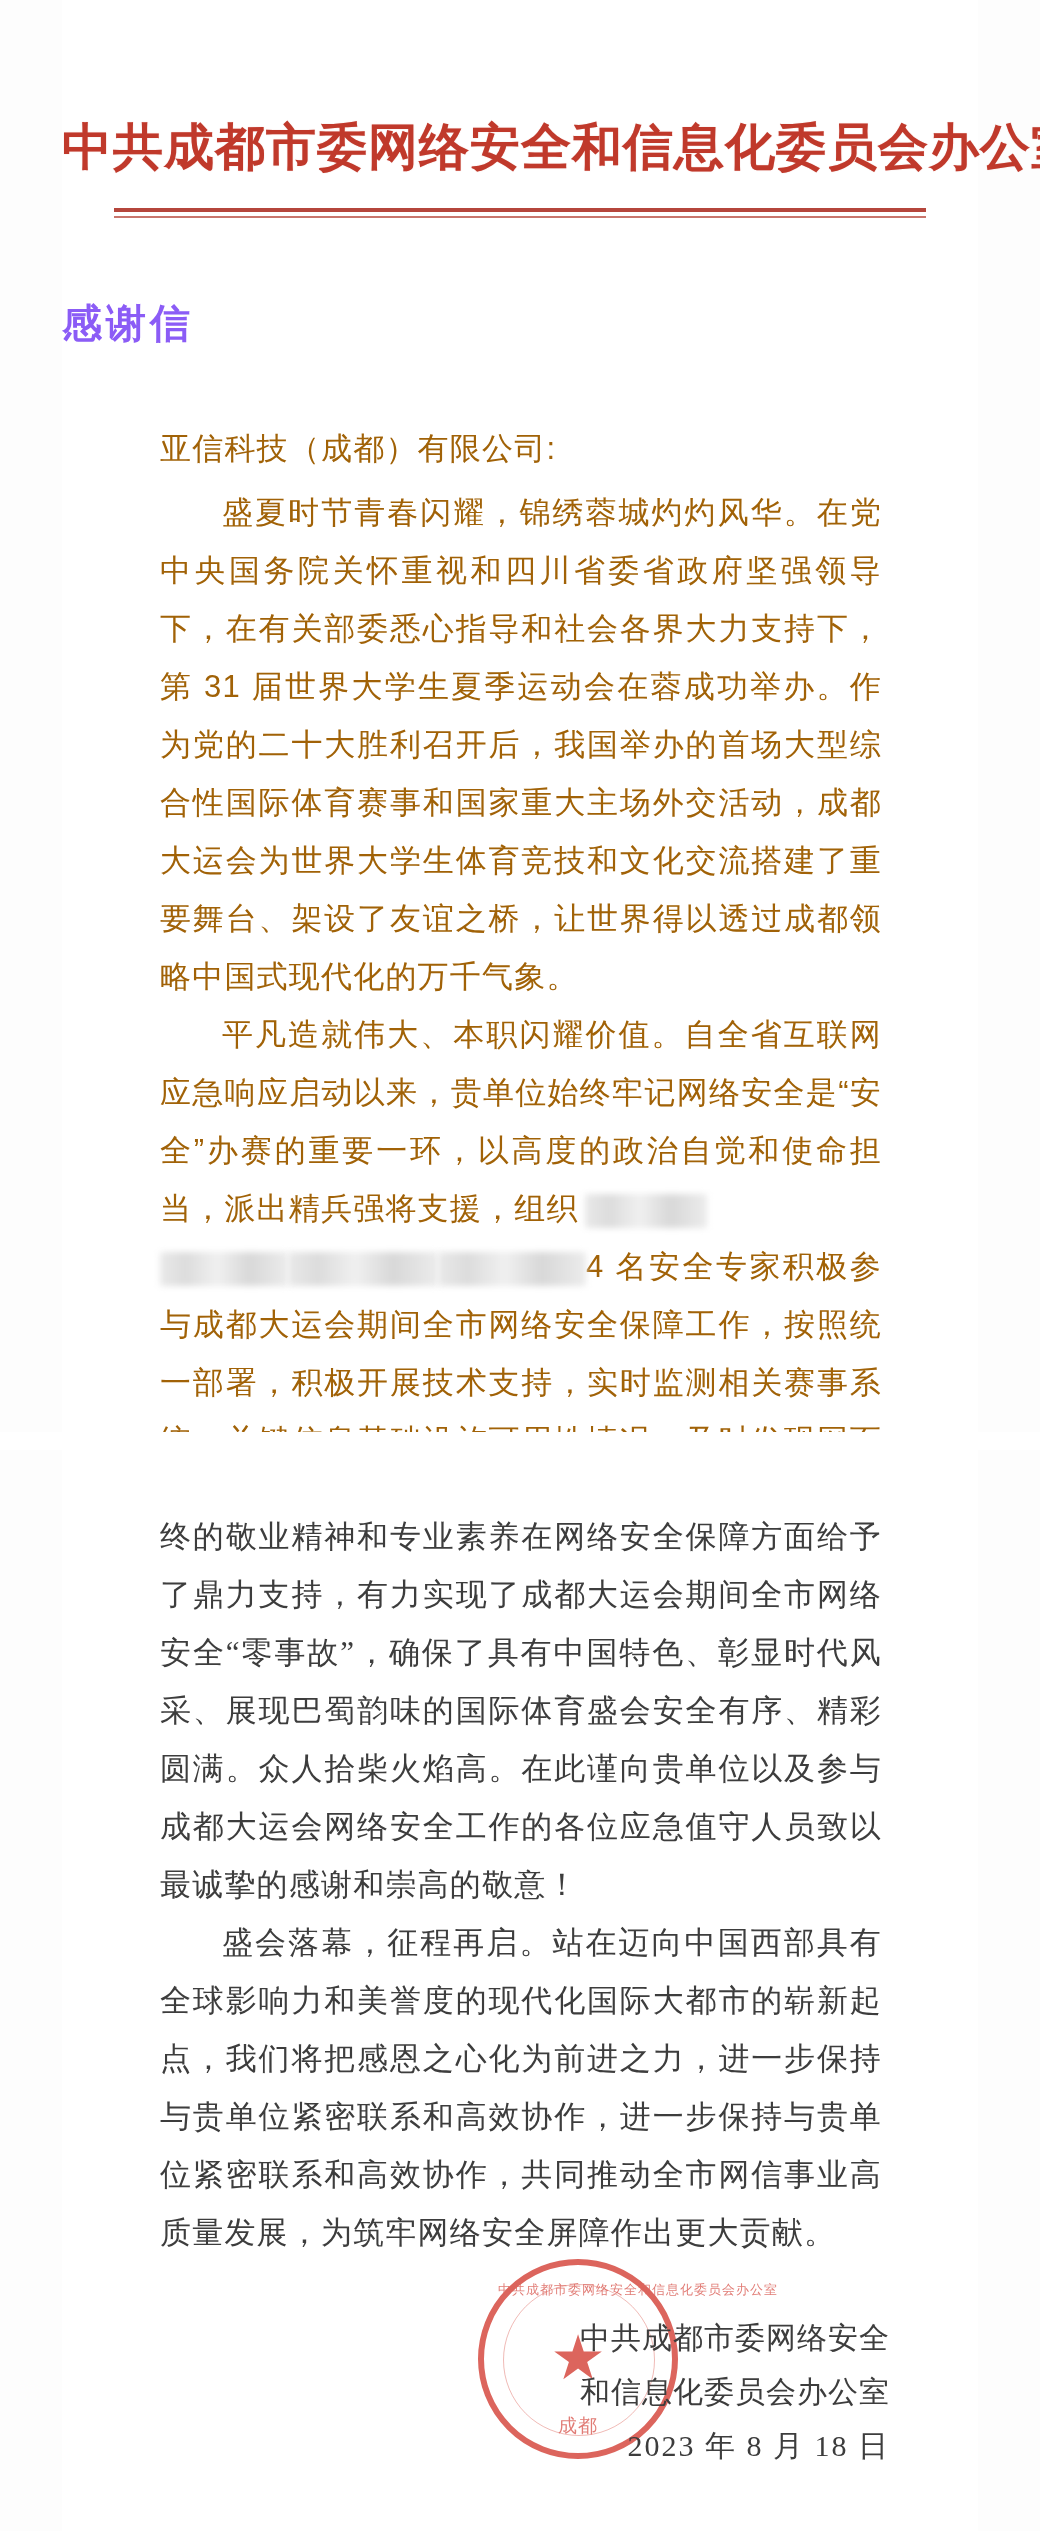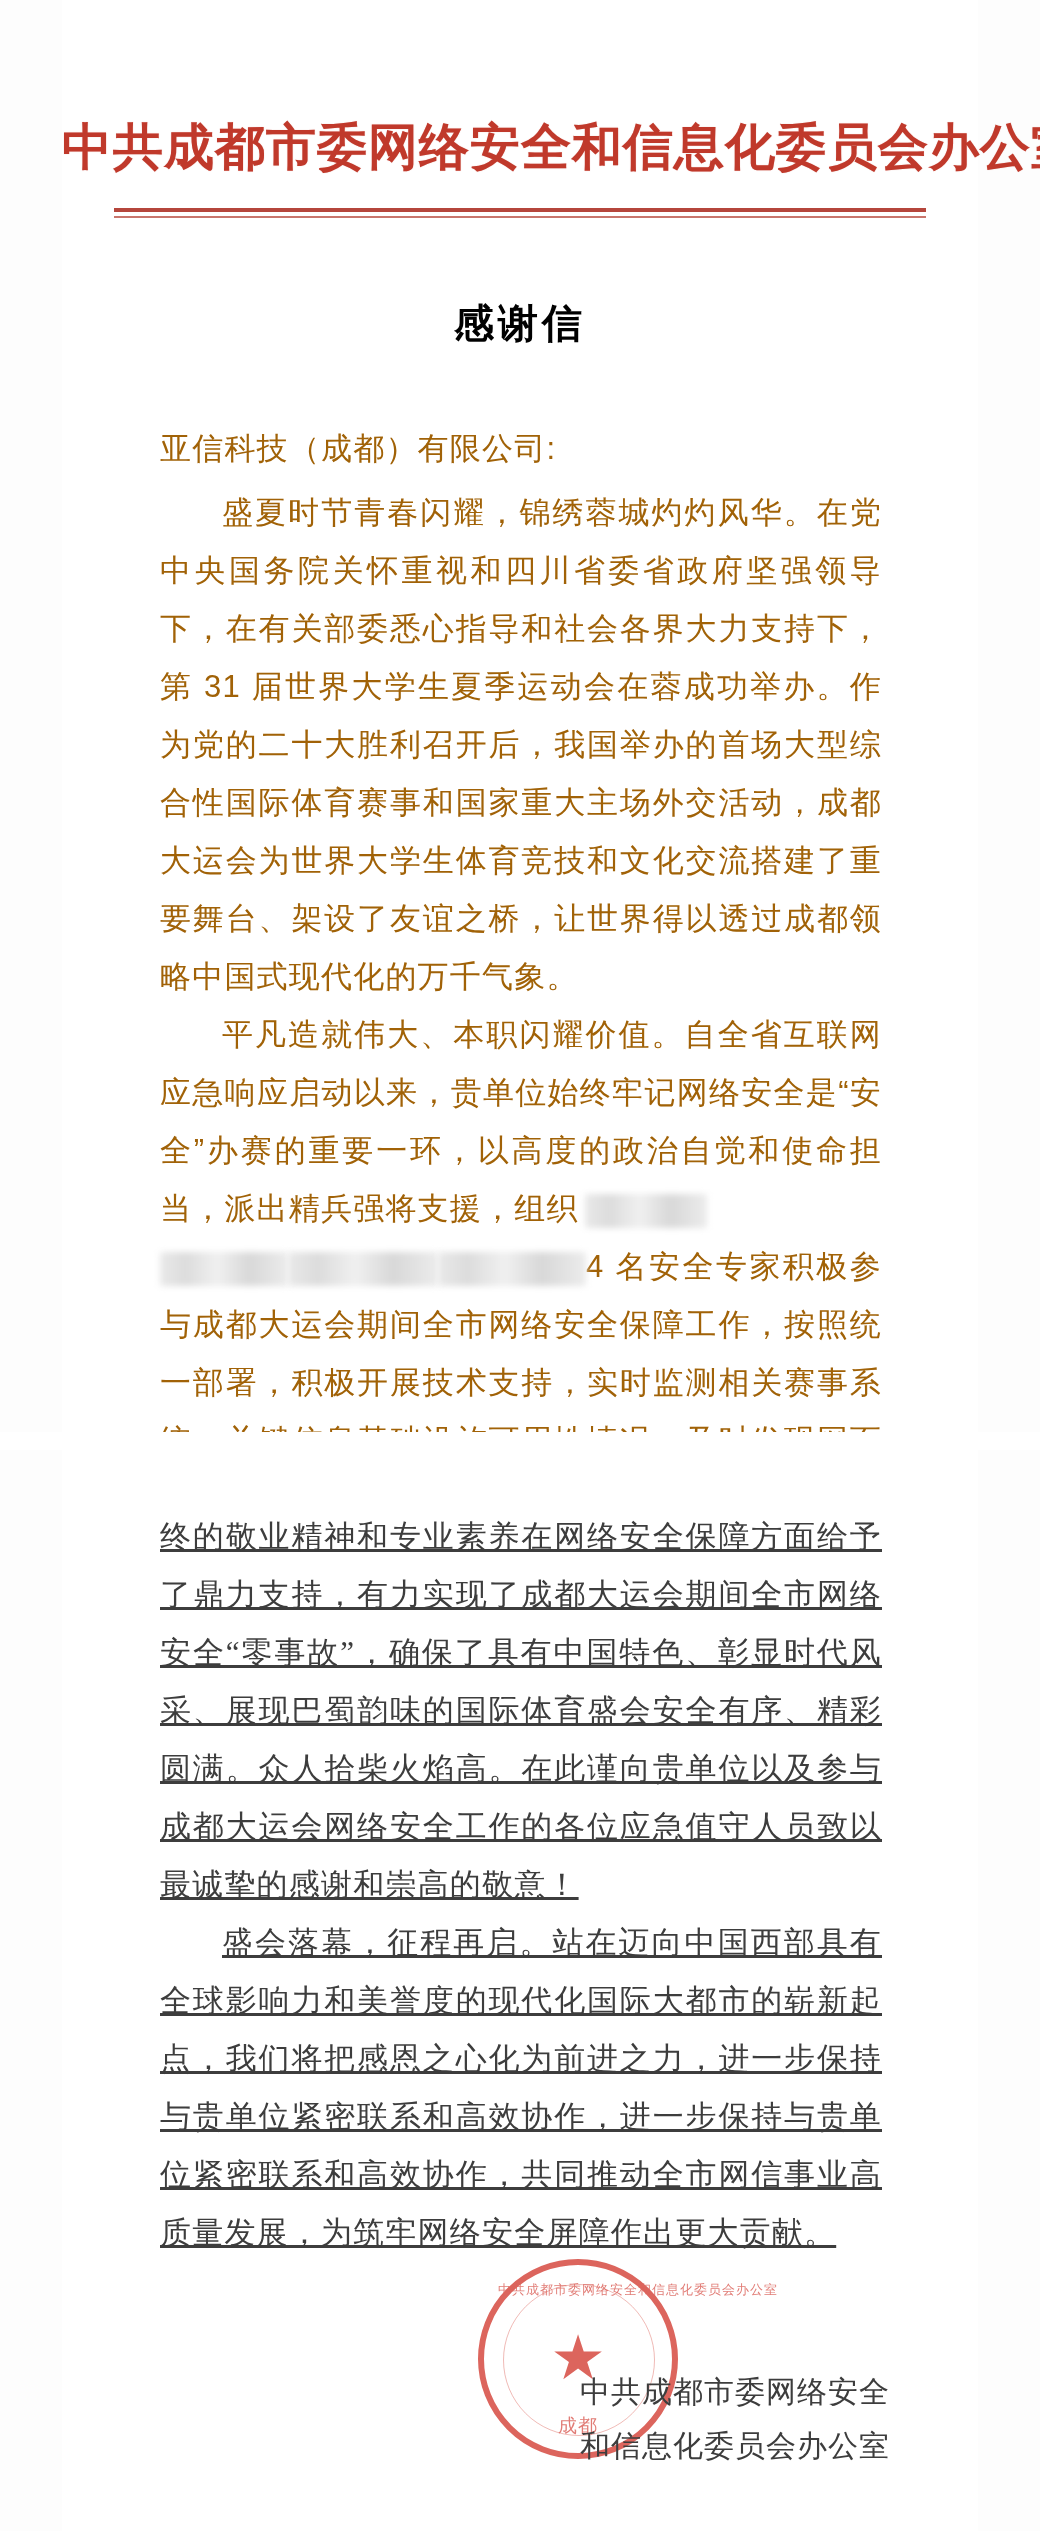--- a/index.html
+++ b/index.html
@@ -54,24 +54,24 @@
   }
   .rule-thin{
     position:absolute;top:8px;left:0;right:0;height:2px;
     background:#c8756c;
   }
 
   
   .doc-title{
     position:absolute;
     top:296px;left:0;right:0;
-    text-align:center;
+    text-align:left;
     font-size:40px;
     font-weight:bold;
-    color:#000000;
+    color:#8b5cf6;
     letter-spacing:4px;
     font-family:Liberation Sans, sans-serif;
   }
 
   
   .body-block{
     position:absolute;
     top:420px;
     left:98px;
     width:722px;
@@ -87,21 +87,20 @@
     position:absolute;
     top:58px;
     left:98px;
     width:722px;
     color:#3d3d3d;
     font-size:31px;
     line-height:58px;
     letter-spacing:1.2px;
     text-align:justify;
     text-justify:inter-ideograph;
-    text-decoration:underline;
   }
   .salutation{ margin:0 0 6px 0; }
   .para{ margin:0; text-indent:2em; }
 
   
   .redact{
     display:inline-block;
     vertical-align:middle;
     background:linear-gradient(90deg,#e9e9e9 0%,#dcdcdc 20%,#f0f0f0 45%,#d8d8d8 70%,#ececec 100%);
     filter:blur(3px);
@@ -232,18 +231,19 @@
 
       <div class="seal">
         <div class="seal-top-text">中共成都市委网络安全和信息化委员会办公室</div>
         <div class="seal-star">★</div>
         <div class="seal-bottom-text">成都</div>
       </div>
 
       <div class="sign-block">
         <div class="sign-line">中共成都市委网络安全</div>
         <div class="sign-line">和信息化委员会办公室</div>
+        <div class="sign-date">2023 年 8 月 18 日</div>
       </div>
 
     </div>
   </div>
 
 </div>
 
 </body></html>

